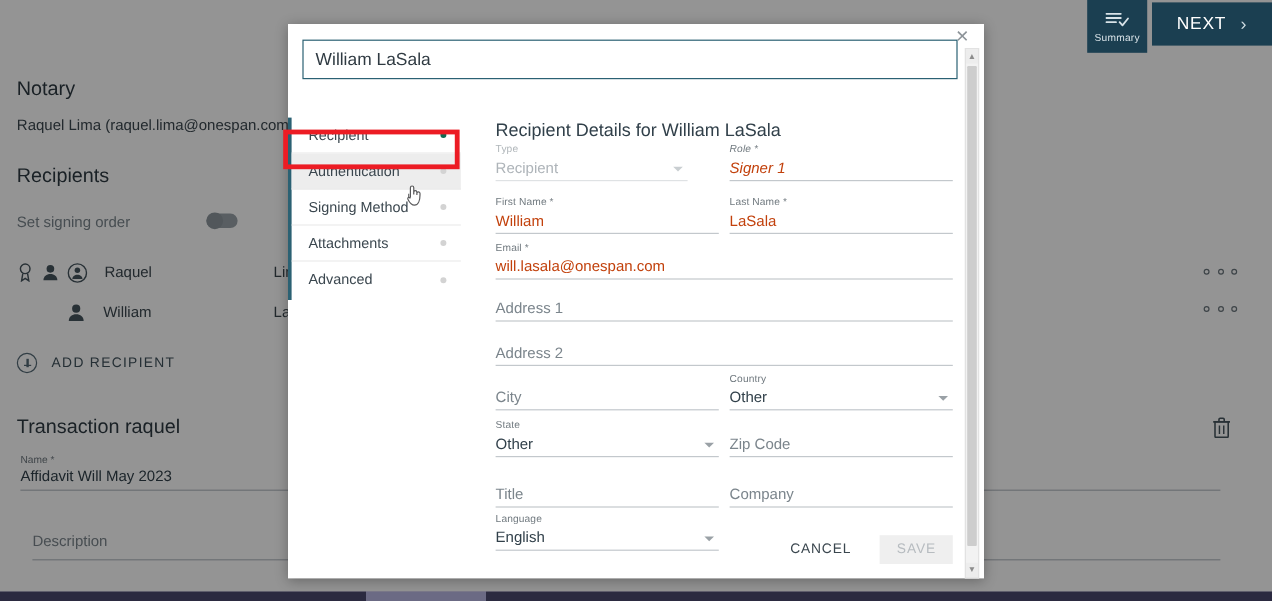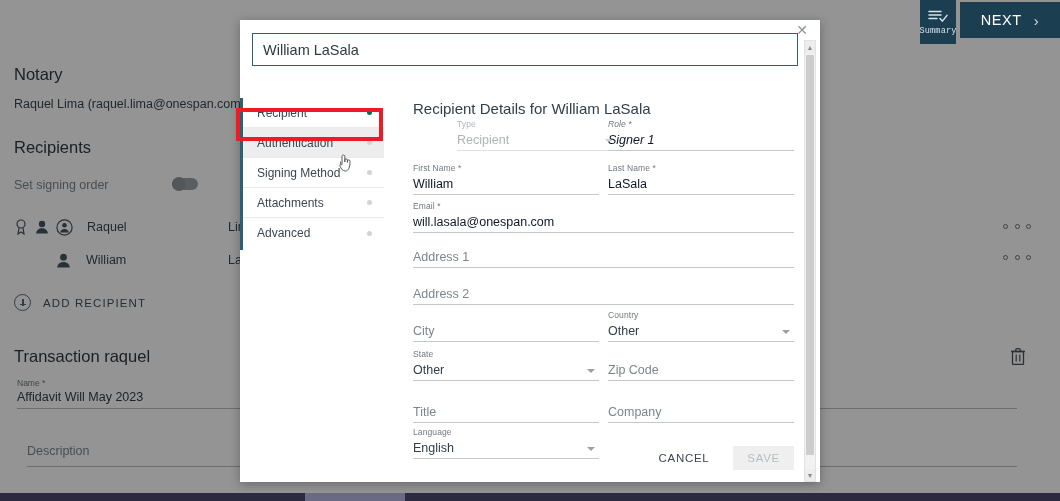--- a/index.html
+++ b/index.html
@@ -21,23 +21,23 @@
     background: rgba(0,0,0,0.42);
     z-index: 40;
   }
 
   
   .topbar-right {
     position: absolute; top: 0; right: 0; height: 44px;
     display: flex; align-items: flex-start; z-index: 60;
   }
   .summary-btn {
-    width: 36px; height: 44px; background: #1b3f51;
+    width: 50px; height: 44px; background: #1b3f51;
     display: flex; flex-direction: column; align-items: center; justify-content: center;
-    gap: 3px; cursor: pointer; font-family: Liberation Mono, monospace;
+    gap: 3px; cursor: pointer;
   }
   .summary-btn .s-label { color: #d8e2e7; font-size: 8.5px; letter-spacing: .2px; }
   .next-btn {
     margin-left: 4px; margin-top: 2px;
     width: 100px; height: 36px; background: #1b3f51;
     display: flex; align-items: center; justify-content: center; gap: 12px;
     color: #ffffff; font-size: 14.5px; letter-spacing: .6px; cursor: pointer;
   }
   .next-btn .chev { font-size: 15px; color: #cfdde3; font-weight: 300; }
 
@@ -188,21 +188,21 @@
   }
   .fld { position: absolute; }
   .fld .lab {
     font-size: 8.5px; color: #70797f; display: block; margin-bottom: 2px;
     letter-spacing: .1px;
   }
   .fld .lab.dim { color: #b0b6ba; }
   .fld .inp {
     display: block; width: 100%; height: 20px;
     border-bottom: 1px solid #c3c8cc;
-    font-size: 12.5px; color: #0f172a; line-height: 19px;
+    font-size: 12.5px; color: #c2410c; line-height: 19px;
     cursor: text;
   }
   .fld .inp.ph { color: #7b858c; }
   .fld .sel {
     position: relative; display: block; width: 100%; height: 20px;
     border-bottom: 1px solid #c3c8cc;
     font-size: 12.5px; color: #31404a; line-height: 19px; cursor: pointer;
   }
   .fld .sel.disabled { color: #aeb4b9; border-bottom-color: #dfe2e4; }
   .caret {
@@ -357,21 +357,21 @@
 
     <div class="redbox"></div>
 
     <svg class="cursor-hand" viewBox="0 0 16 20">
       <path d="M5 11V3.4a1.4 1.4 0 0 1 2.8 0V9V7.2a1.3 1.3 0 0 1 2.6 0V9.4V8.2a1.3 1.3 0 0 1 2.6 0v1.2c0 4.3-1.4 8.6-4.6 8.6-3 0-4.2-2.4-5.4-4.8-.7-1.4.7-2.4 1.6-1.3z" fill="#ffffff" stroke="#59595b" stroke-width="1"></path>
       <path d="M3.6 11.1V8.5" stroke="#59595b" stroke-width="0.9"></path>
     </svg>
 
     <div class="mtitle">Recipient Details for William LaSala</div>
 
-    <div class="fld" style="left:173px; top:99px; width:160px;margin-left:44px;">
+    <div class="fld" style="left:173px; top:99px; width:160px;">
       <span class="lab dim">Type</span>
       <span class="sel disabled">
         <span>Recipient</span>
         <i class="caret dim"></i>
       </span>
     </div>
     <div class="fld" style="left:368px; top:99px; width:186px;font-style:italic;">
       <span class="lab">Role *</span>
       <span class="inp">Signer 1</span>
     </div>

